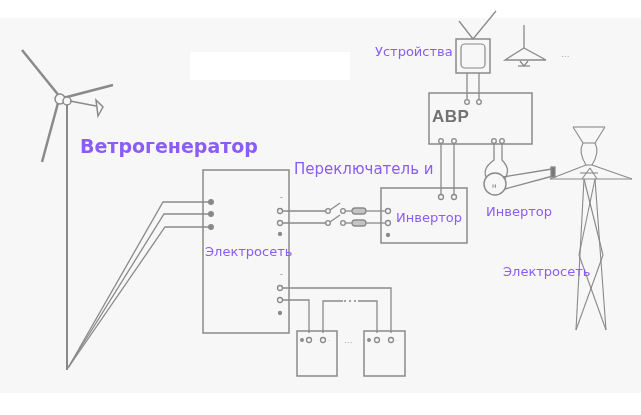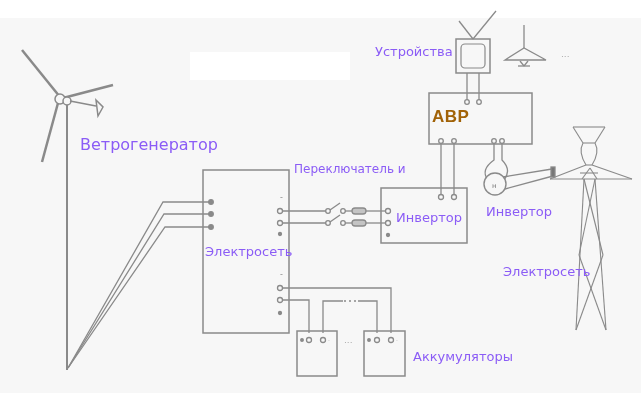--- a/index.html
+++ b/index.html
@@ -3,24 +3,24 @@
   <meta charset="utf-8">
   <style>
     html, body { margin: 0; padding: 0; background: #ffffff; }
     body { width: 641px; height: 415px; overflow: hidden; position: relative; font-family: "DejaVu Sans", sans-serif; }
     #canvas { position: absolute; left: 0; top: 0; width: 641px; height: 415px; background: #f7f7f7; }
     .bg-top { position: absolute; left: 0; top: 0; width: 641px; height: 18px; background: #ffffff; }
     .bg-bottom { position: absolute; left: 0; top: 393px; width: 641px; height: 22px; background: #ffffff; }
     .bg-patch { position: absolute; left: 190px; top: 52px; width: 160px; height: 28px; background: #ffffff; }
     svg { position: absolute; left: 0; top: 0; }
     .lbl { position: absolute; color: #8b5cf6; white-space: nowrap; }
-    .lbl-big { font-size: 16px; }
+    .lbl-big { font-size: 19px; font-weight: bold; }
     .lbl-mid { font-size: 13px; }
-    .lbl-small { font-size: 12px; line-height: 14px; }
-    .abp { position: absolute; left: 432px; top: 107px; font-size: 17px; font-weight: bold; color: #a16207; font-family: "Liberation Sans", sans-serif; letter-spacing: 0.5px; }
+    .lbl-small { font-size: 15px; line-height: 14px; }
+    .abp { position: absolute; left: 432px; top: 107px; font-size: 17px; font-weight: bold; color: #737373; font-family: "Liberation Sans", sans-serif; letter-spacing: 0.5px; }
   </style>
 </head>
 <body>
 
 <div id="canvas">
   <div class="bg-top"></div>
   <div class="bg-patch"></div>
   <div class="bg-bottom"></div>
 
   <svg width="641" height="415" viewBox="0 0 641 415" stroke="#8a8a8a" fill="none" stroke-width="1.3">
@@ -172,14 +172,13 @@
   </svg>
 
   <div class="lbl lbl-big" style="left:80px; top:135px;">Ветрогенератор</div>
   <div class="lbl lbl-mid" style="left:375px; top:44px;">Устройства</div>
   <div class="abp">ABP</div>
   <div class="lbl lbl-small" style="left:294px; top:162px;">Переключатель и</div>
   <div class="lbl lbl-mid" style="left:396px; top:210px;">Инвертор</div>
   <div class="lbl lbl-mid" style="left:486px; top:204px;">Инвертор</div>
   <div class="lbl lbl-mid" style="left:205px; top:244px;">Электросеть</div>
   <div class="lbl lbl-mid" style="left:483px; top:264px;margin-left:20px;">Электросеть</div>
-  <div class="lbl lbl-mid" style="left:413px; top:349px;">Аккумуляторы</div>
 </div>
 
 </body></html>

